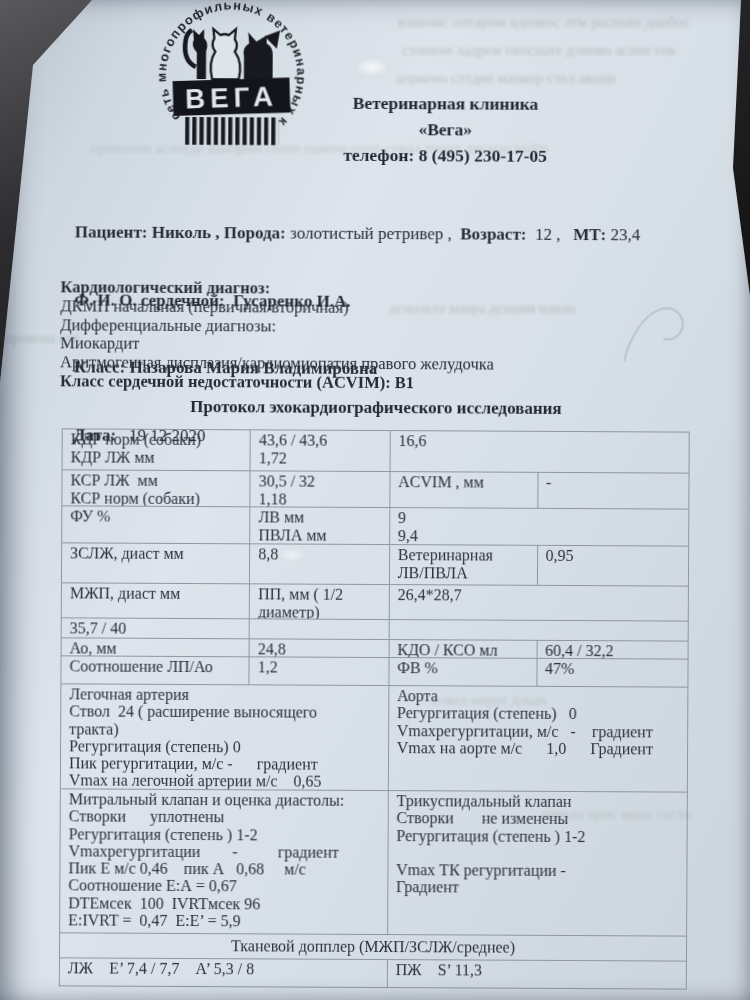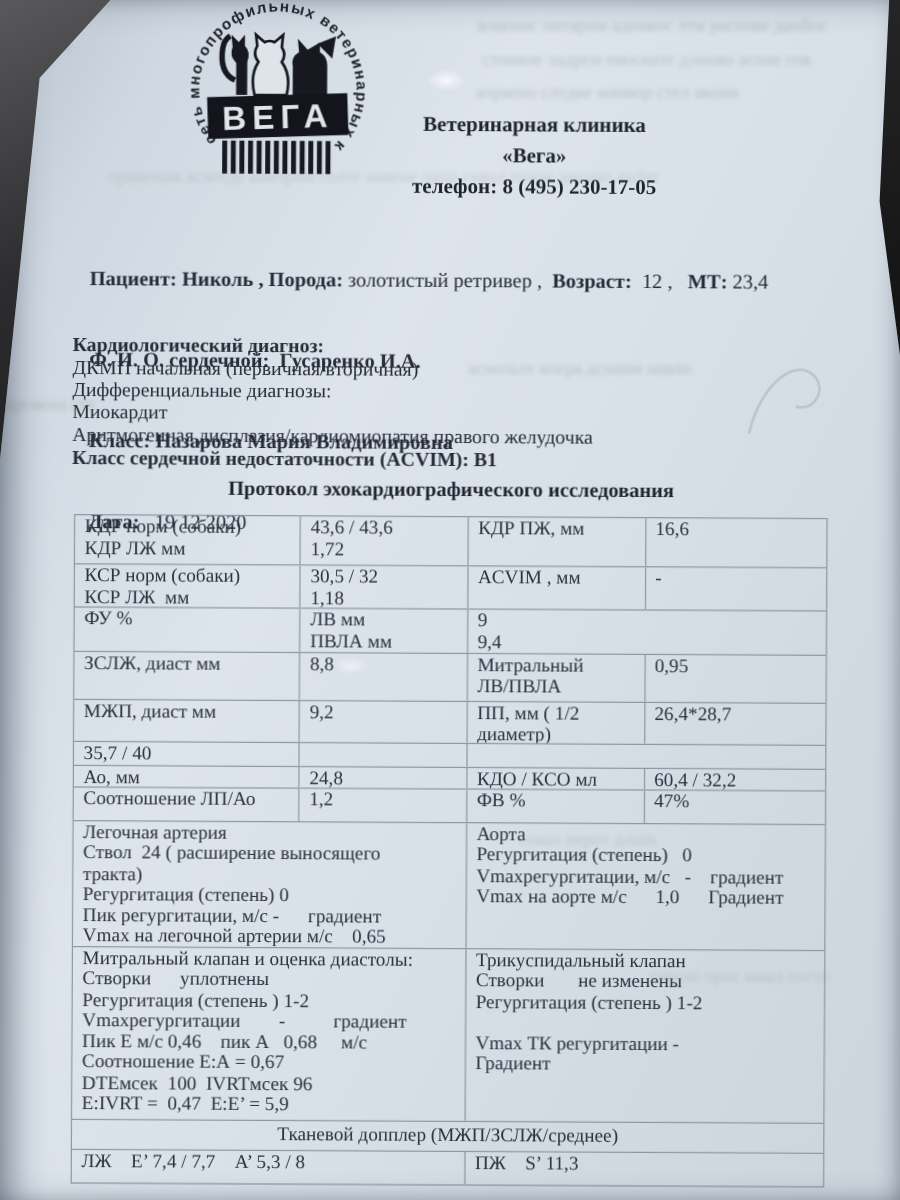--- a/index.html
+++ b/index.html
@@ -134,30 +134,27 @@
           <div class="trow grid4" style="height: 40px;">
             <div class="tcell">
               <div class="tline">КДР норм (собаки)</div>
               <div class="tline">КДР ЛЖ мм</div>
             </div>
             <div class="tcell">
               <div class="tline">43,6 / 43,6</div>
               <div class="tline">1,72</div>
             </div>
             <div class="tcell">
-              <div class="tline">КДР ПЖ, мм</div>
-            </div>
-            <div class="tcell">
               <div class="tline">16,6</div>
             </div>
           </div>
           <div class="trow grid4" style="height: 36px;">
             <div class="tcell">
+              <div class="tline">КСР ЛЖ  мм</div>
               <div class="tline">КСР норм (собаки)</div>
-              <div class="tline">КСР ЛЖ  мм</div>
             </div>
             <div class="tcell">
               <div class="tline">30,5 / 32</div>
               <div class="tline">1,18</div>
             </div>
             <div class="tcell">
               <div class="tline">ACVIM , мм</div>
             </div>
             <div class="tcell">
               <div class="tline">-</div>
@@ -177,33 +174,30 @@
             </div>
           </div>
           <div class="trow grid4" style="height: 40px;">
             <div class="tcell">
               <div class="tline">ЗСЛЖ, диаст мм</div>
             </div>
             <div class="tcell">
               <div class="tline">8,8</div>
             </div>
             <div class="tcell">
-              <div class="tline">Митральный</div>
+              <div class="tline">Ветеринарная</div>
               <div class="tline">ЛВ/ПВЛА</div>
             </div>
             <div class="tcell">
               <div class="tline">0,95</div>
             </div>
           </div>
           <div class="trow grid4" style="height: 35px;">
             <div class="tcell">
               <div class="tline">МЖП, диаст мм</div>
-            </div>
-            <div class="tcell">
-              <div class="tline">9,2</div>
             </div>
             <div class="tcell">
               <div class="tline">ПП, мм ( 1/2</div>
               <div class="tline">диаметр)</div>
             </div>
             <div class="tcell">
               <div class="tline">26,4*28,7</div>
             </div>
           </div>
           <div class="trow grid4" style="height: 20px;">

